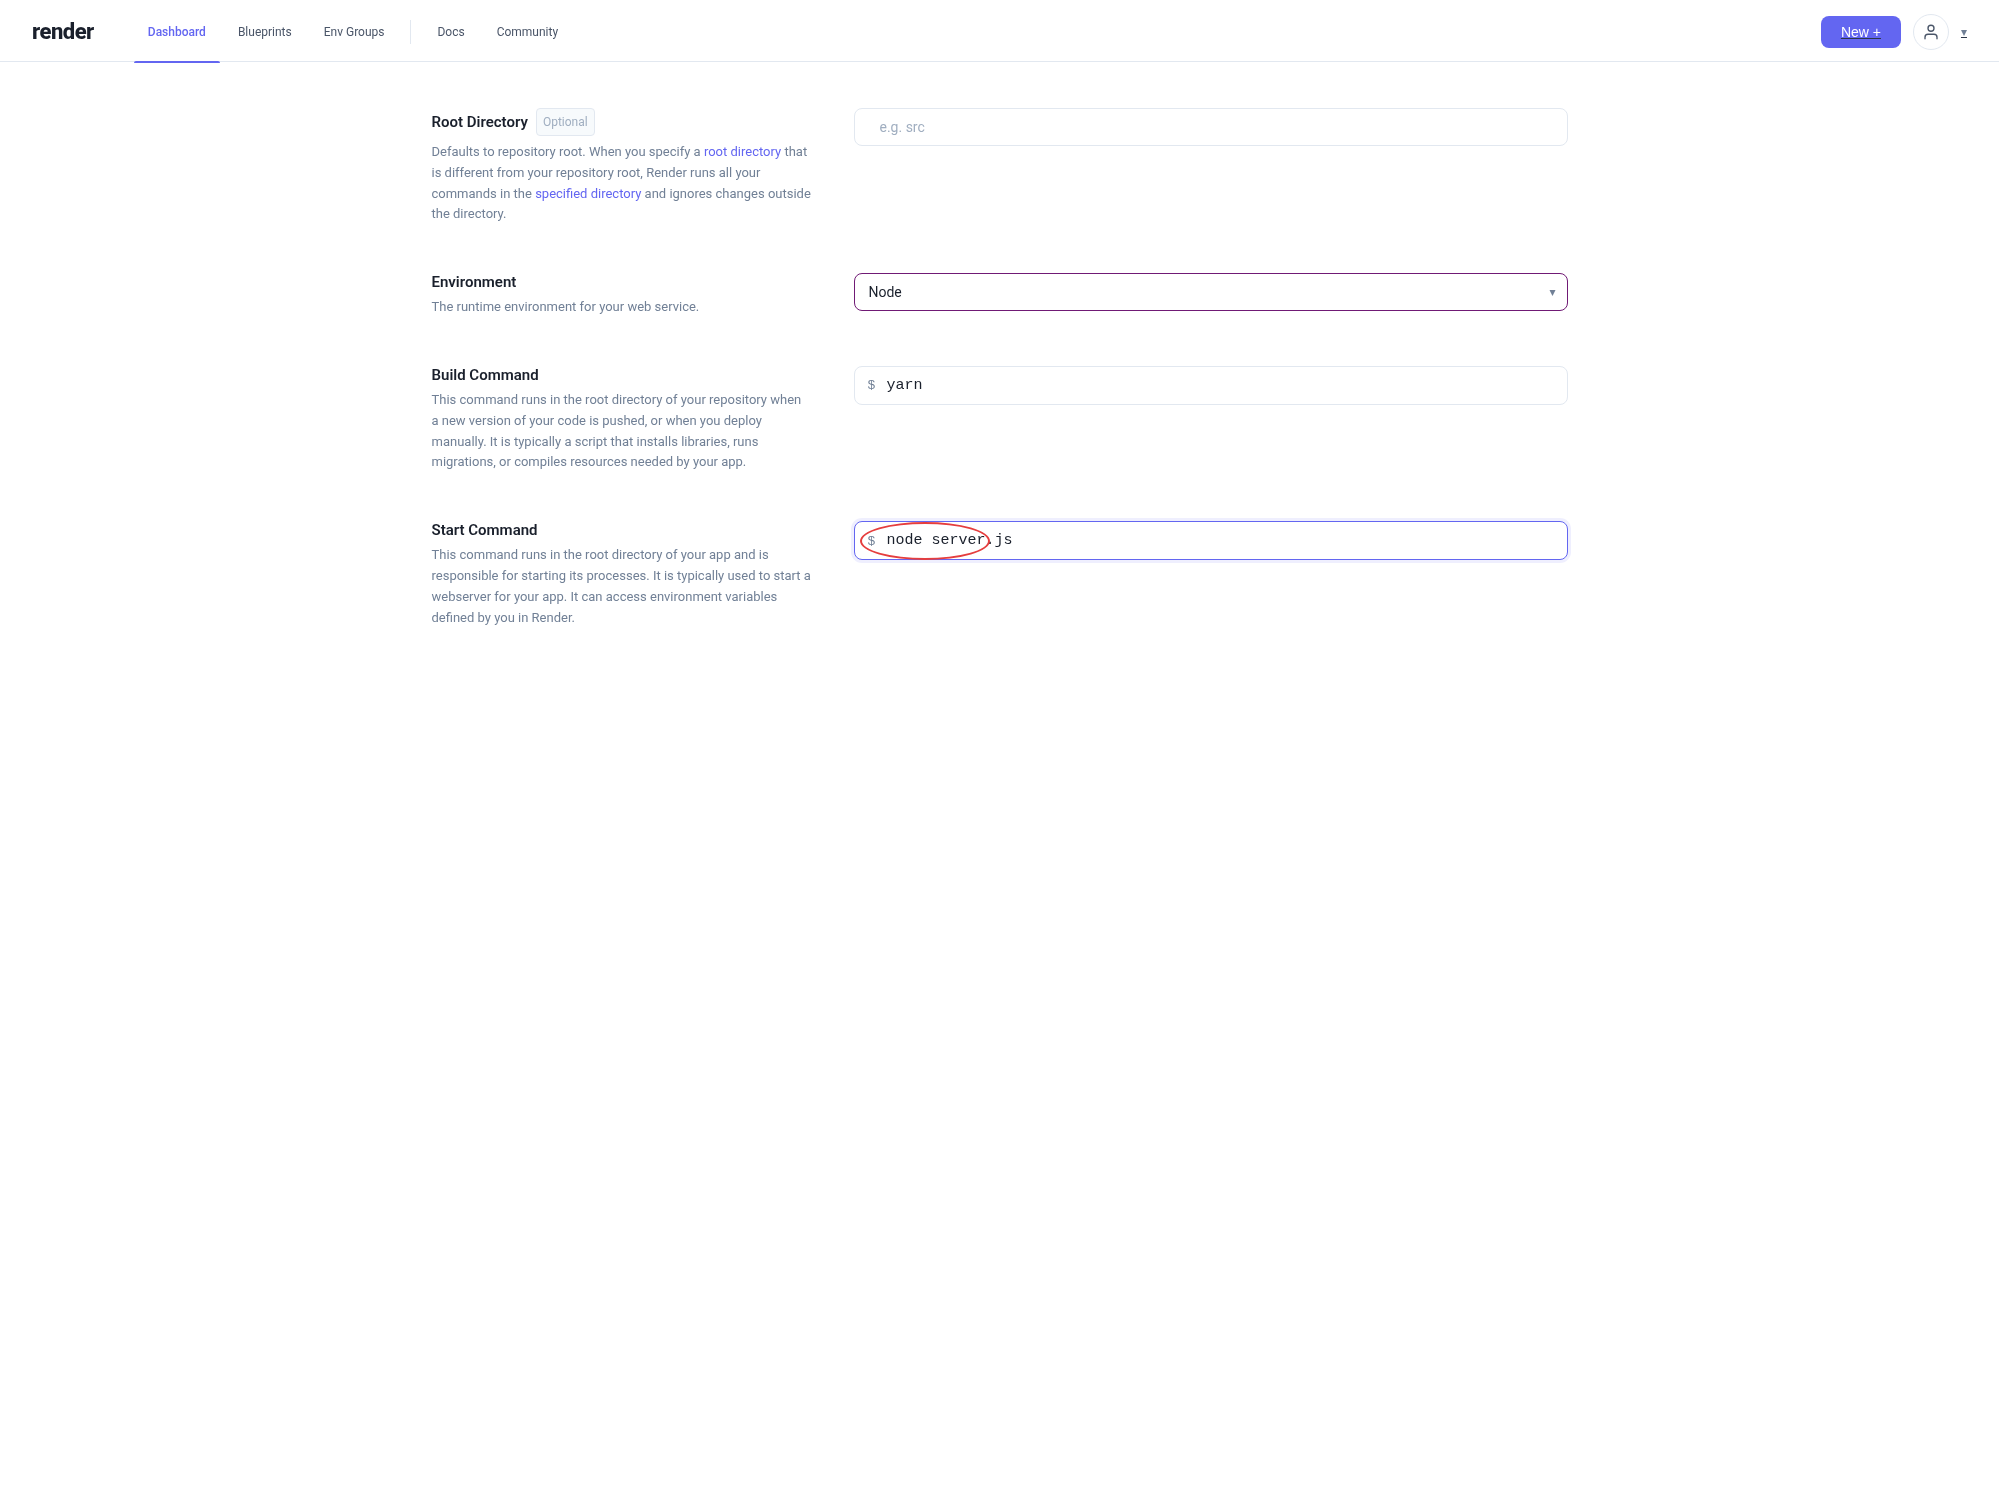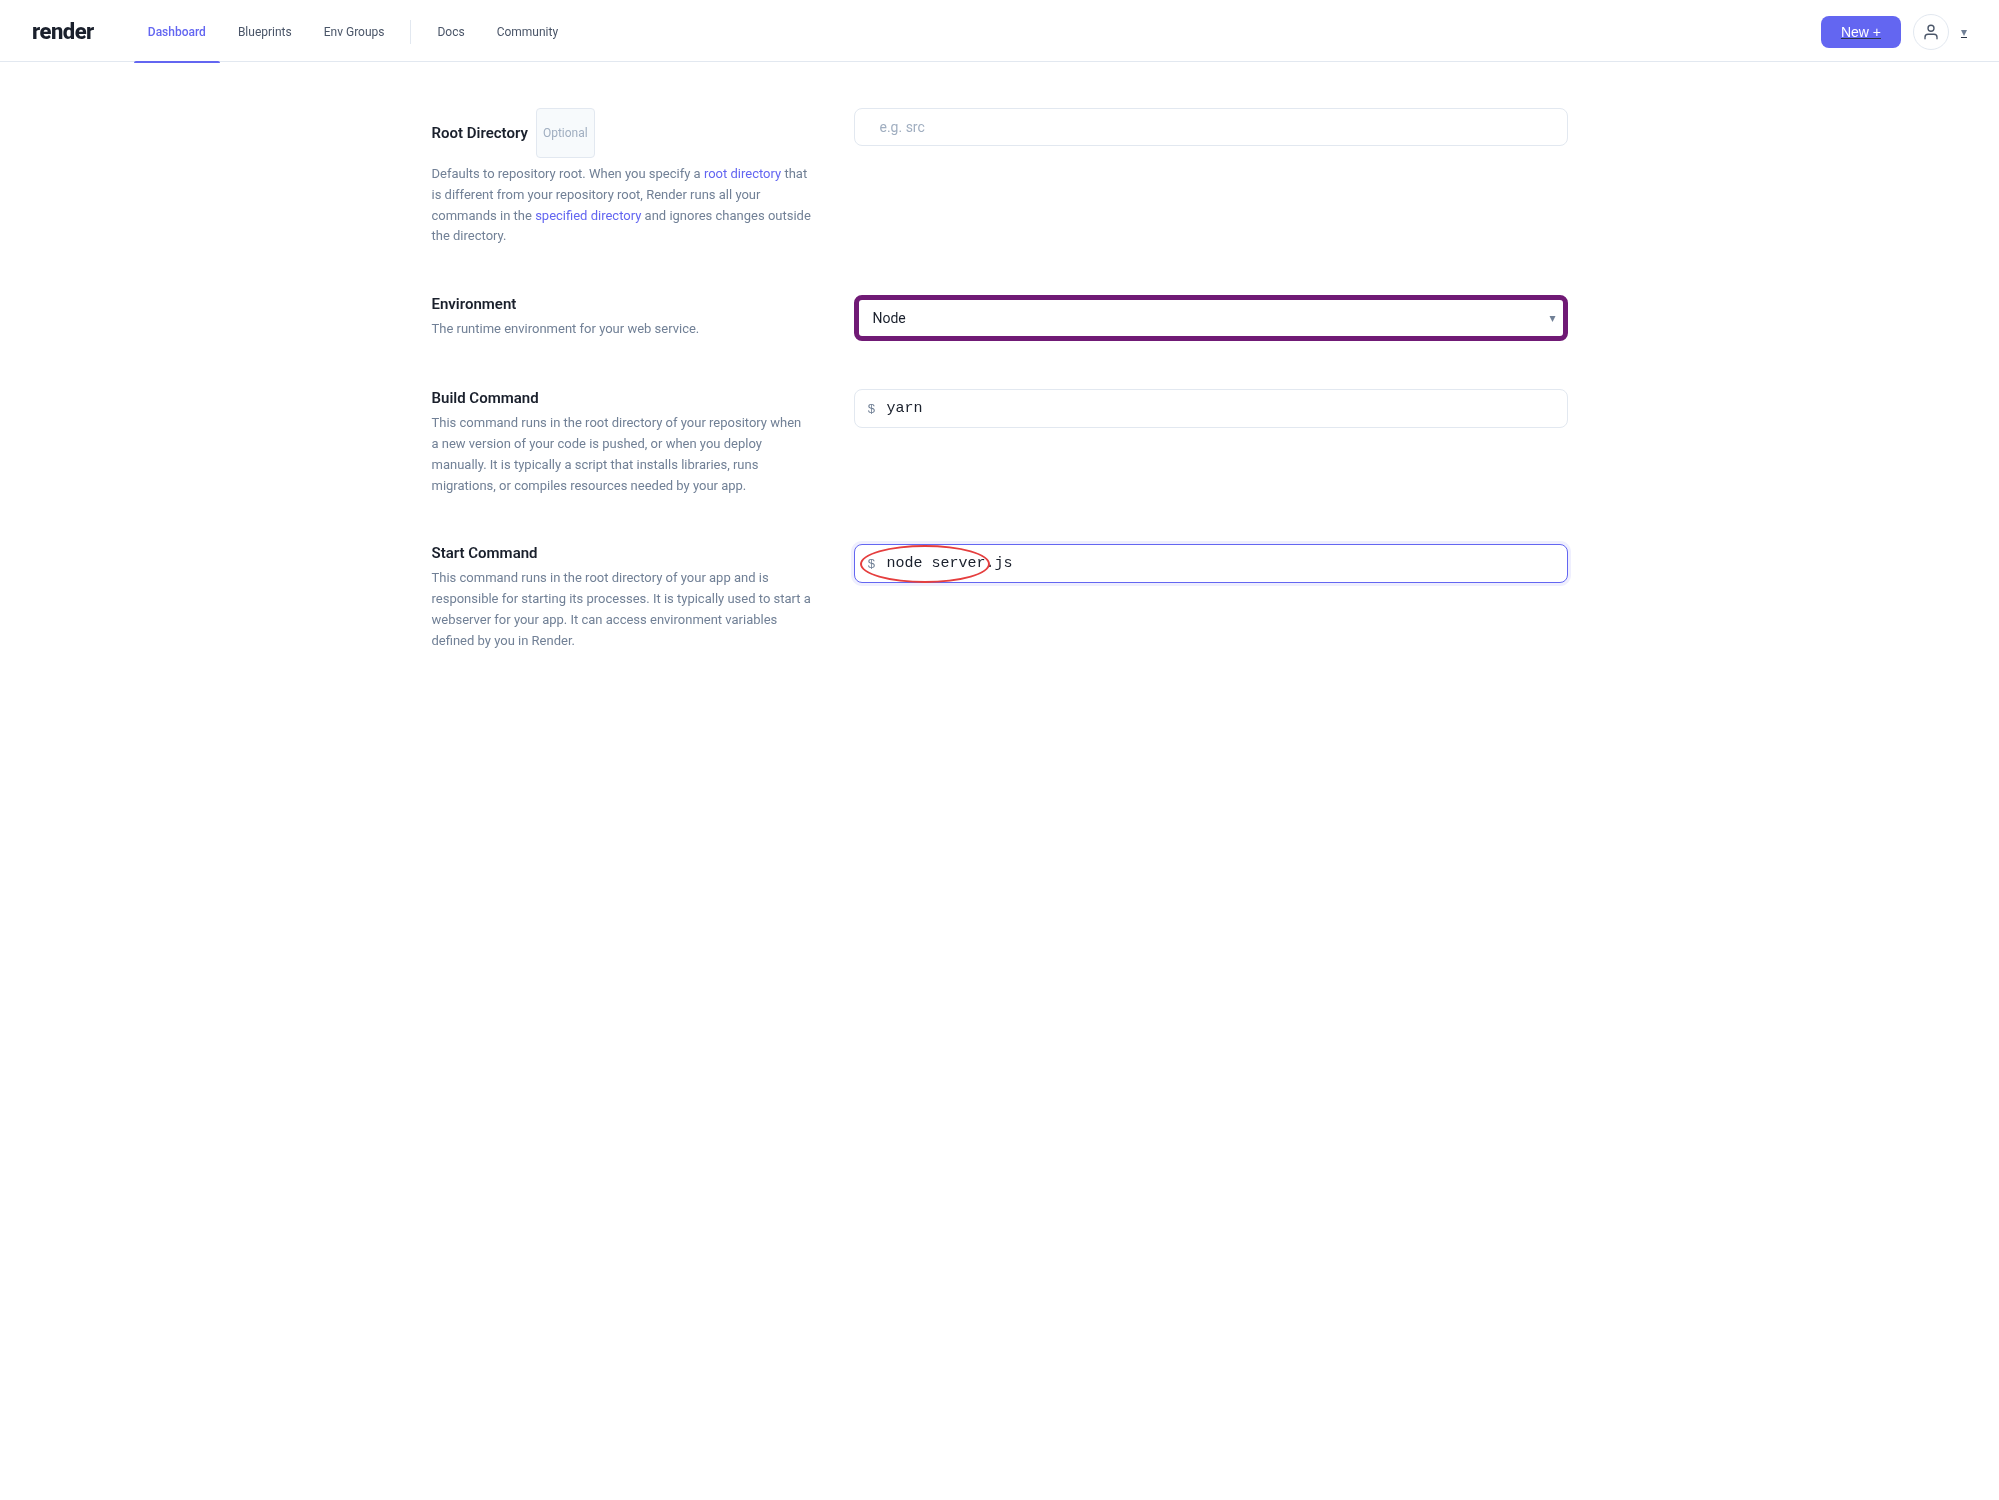--- a/index.html
+++ b/index.html
@@ -143,21 +143,21 @@
       gap: 8px;
     }
 
     .optional-badge {
       font-size: 12px;
       font-weight: 400;
       color: #a0aec0;
       background: #f7fafc;
       border: 1px solid #e2e8f0;
       border-radius: 4px;
-      padding: 17px 6px;
+      padding: 6px 6px;
     }
 
     .form-description {
       font-size: 13px;
       color: #718096;
       line-height: 1.6;
       margin-top: 4px;
     }
 
     .form-description a {
@@ -186,21 +186,21 @@
       box-shadow: 0 0 0 3px rgba(99, 102, 241, 0.1);
     }
 
     .form-select-wrapper {
       position: relative;
     }
 
     .form-select {
       width: 100%;
       padding: 10px 40px 10px 14px;
-      border: 5px solid #701a75;
+      border: 1px solid #701a75;
       border-radius: 8px;
       font-size: 14px;
       color: #1a202c;
       background: #ffffff;
       outline: none;
       appearance: none;
       cursor: pointer;
       font-family: inherit;
     }
 

